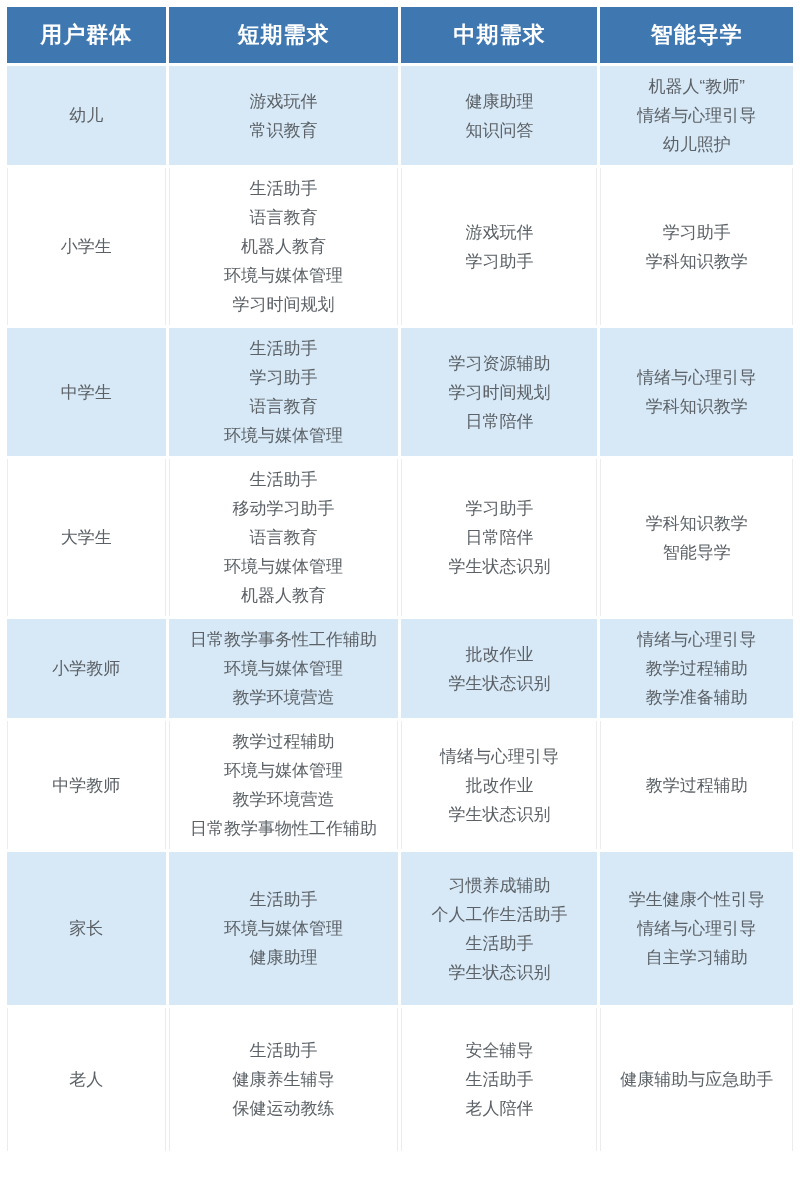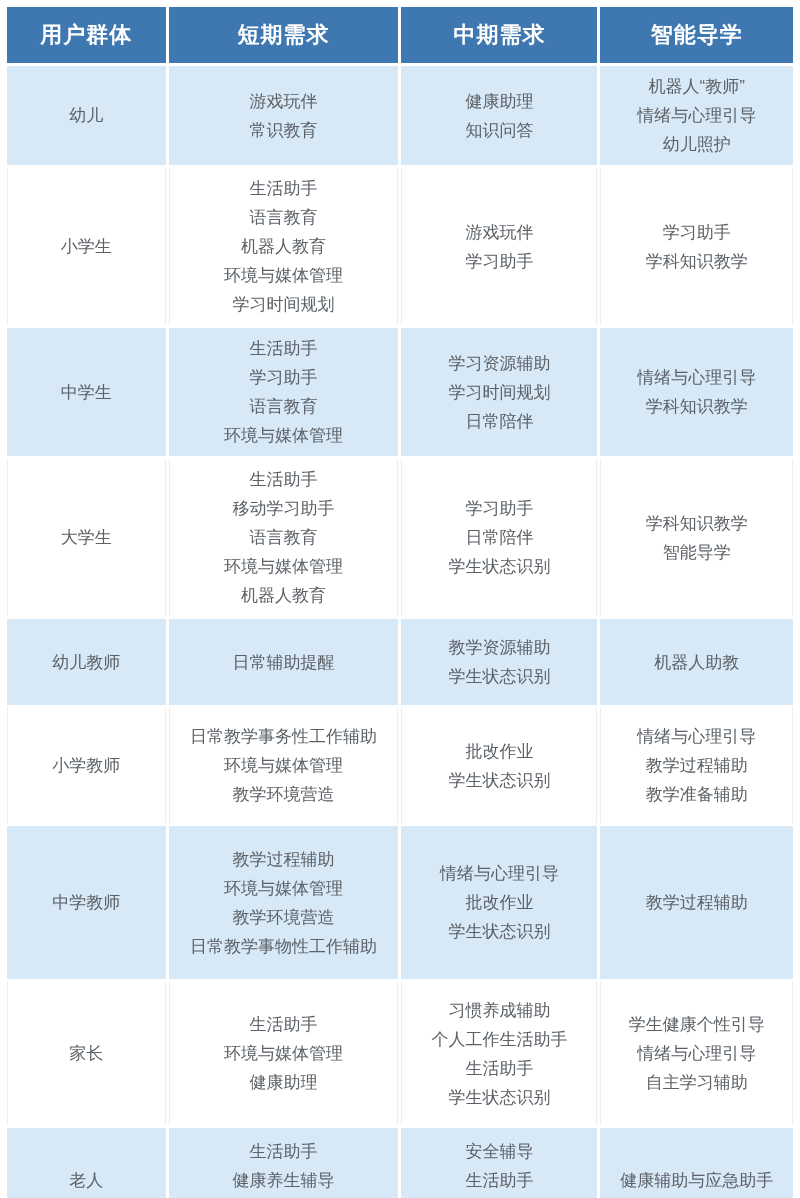--- a/index.html
+++ b/index.html
@@ -160,35 +160,20 @@
             <div class="need-line">日常陪伴</div>
             <div class="need-line">学生状态识别</div>
           </td>
           <td>
             <div class="need-line">学科知识教学</div>
             <div class="need-line">智能导学</div>
           </td>
         </tr>
         <tr>
           <td>
-            <div class="need-line">幼儿教师</div>
-          </td>
-          <td>
-            <div class="need-line">日常辅助提醒</div>
-          </td>
-          <td>
-            <div class="need-line">教学资源辅助</div>
-            <div class="need-line">学生状态识别</div>
-          </td>
-          <td>
-            <div class="need-line">机器人助教</div>
-          </td>
-        </tr>
-        <tr>
-          <td>
             <div class="need-line">小学教师</div>
           </td>
           <td>
             <div class="need-line">日常教学事务性工作辅助</div>
             <div class="need-line">环境与媒体管理</div>
             <div class="need-line">教学环境营造</div>
           </td>
           <td>
             <div class="need-line">批改作业</div>
             <div class="need-line">学生状态识别</div>

